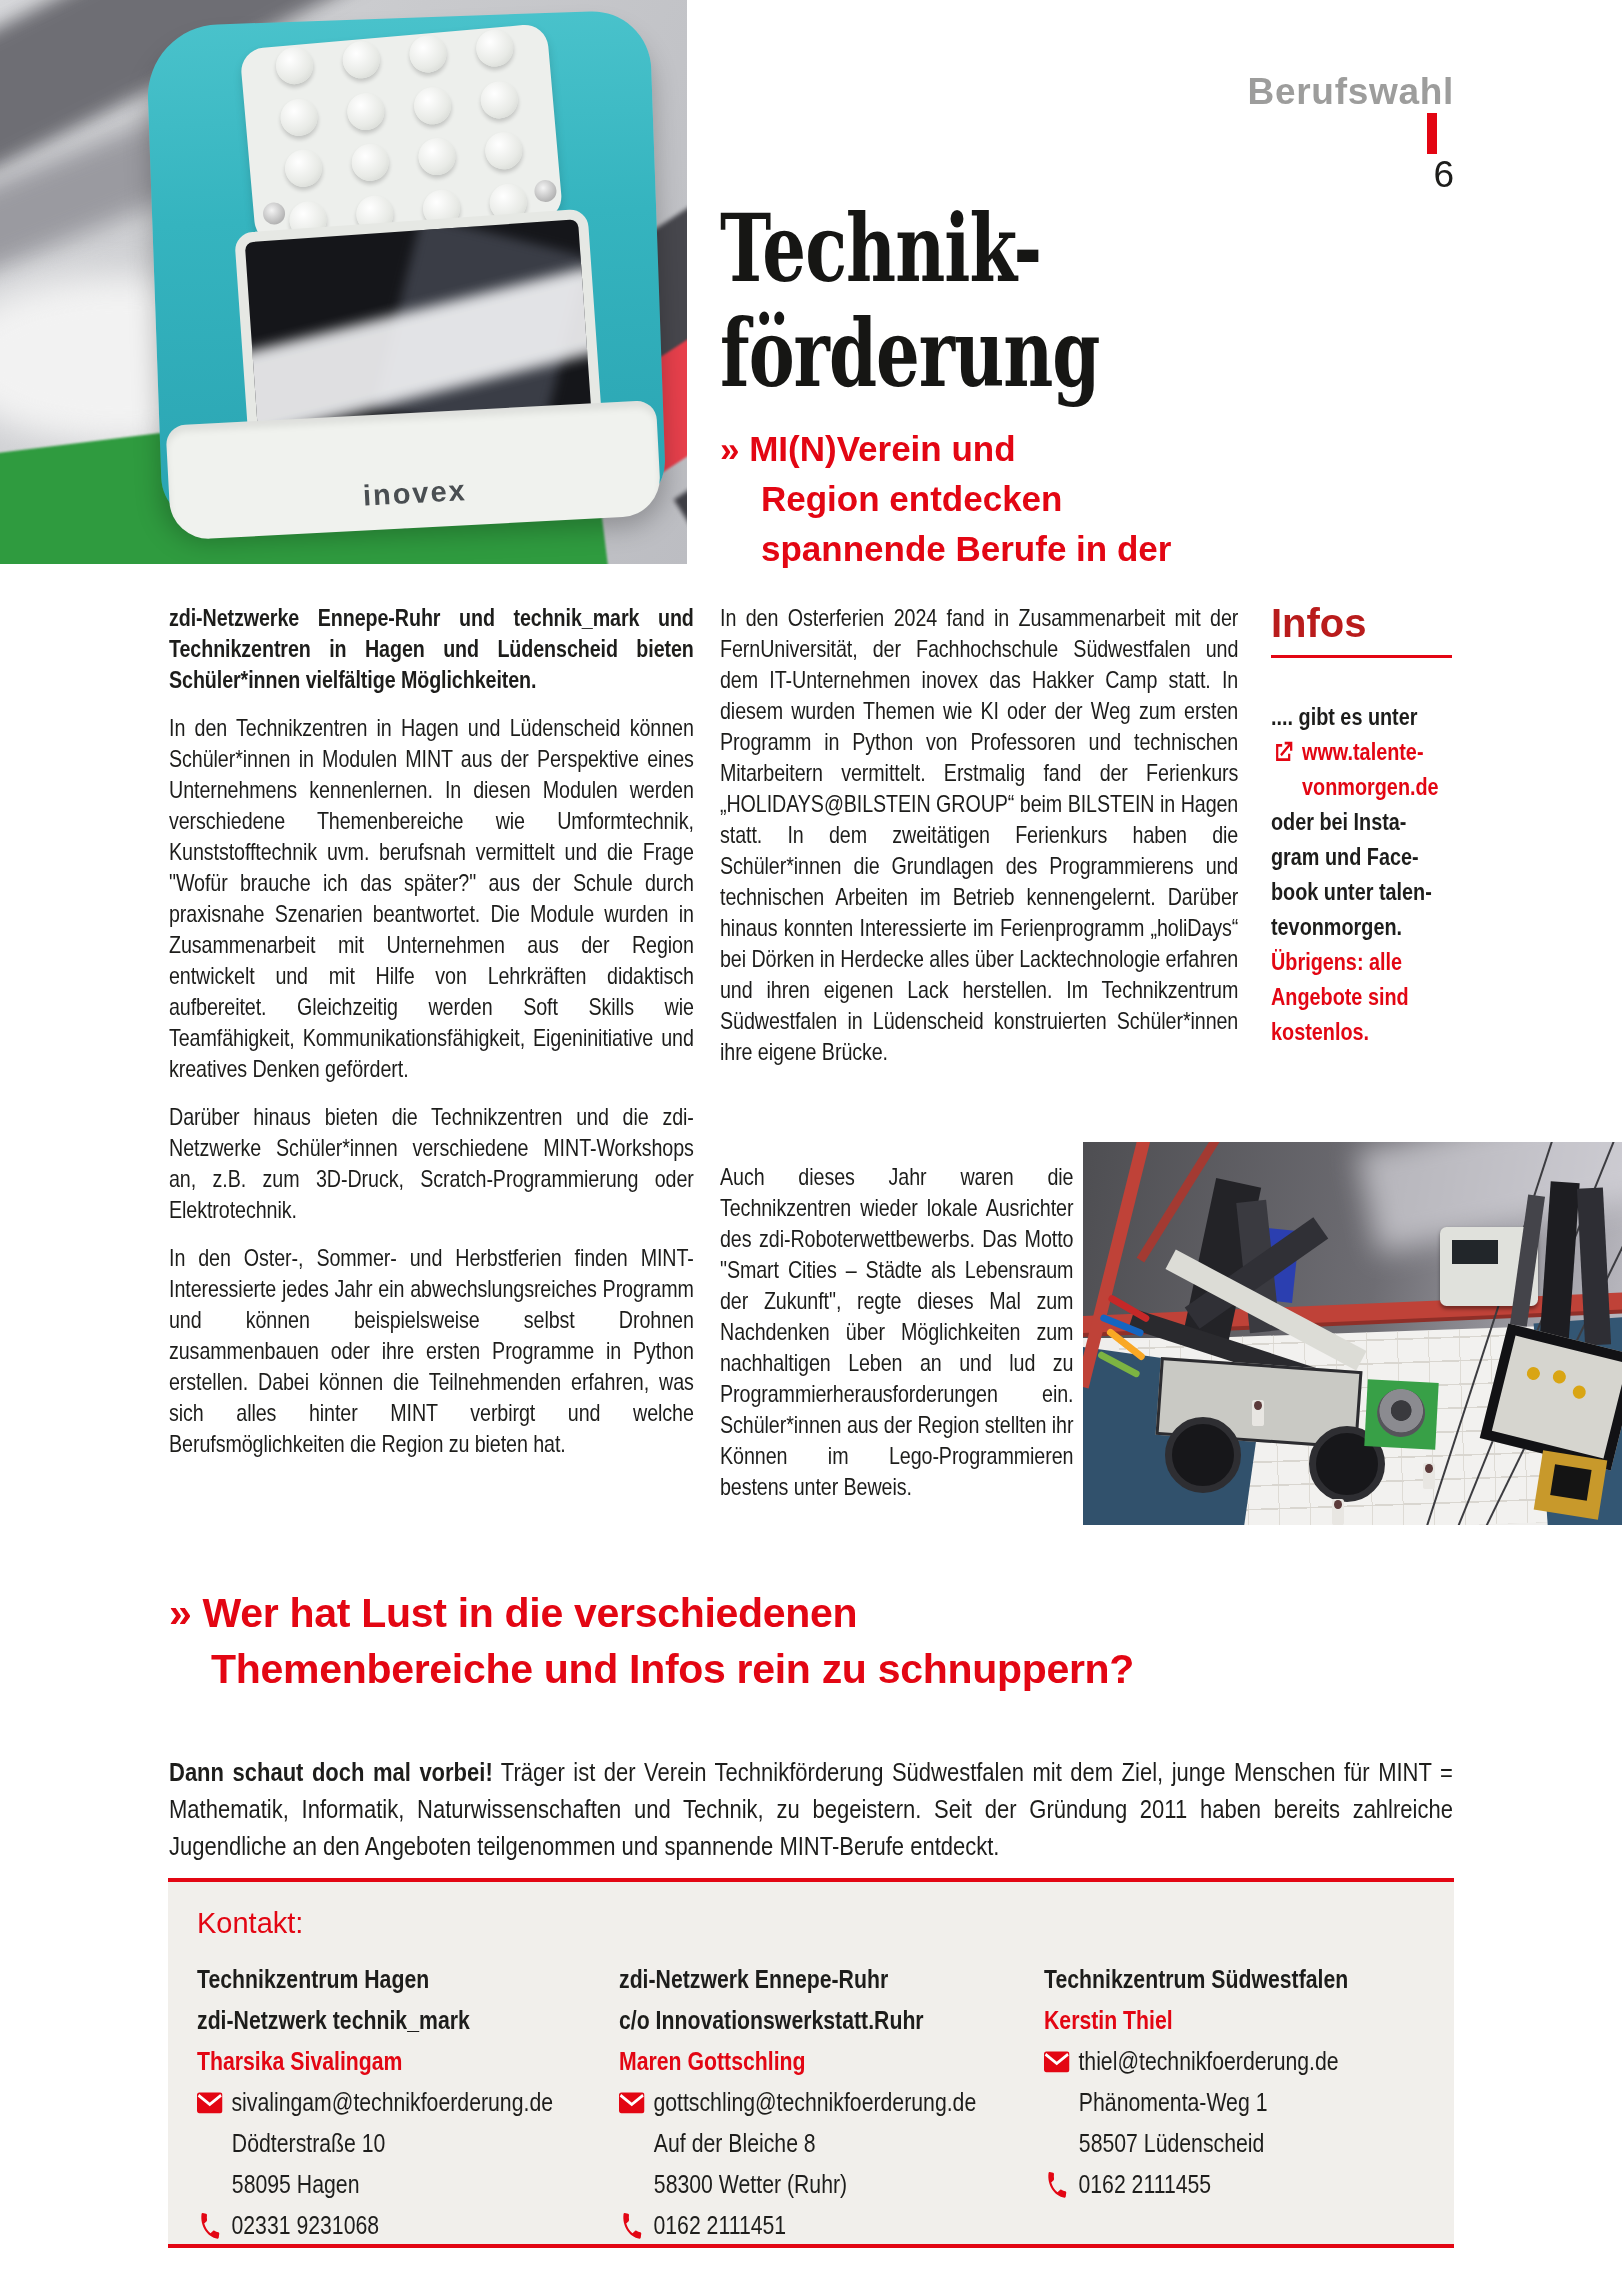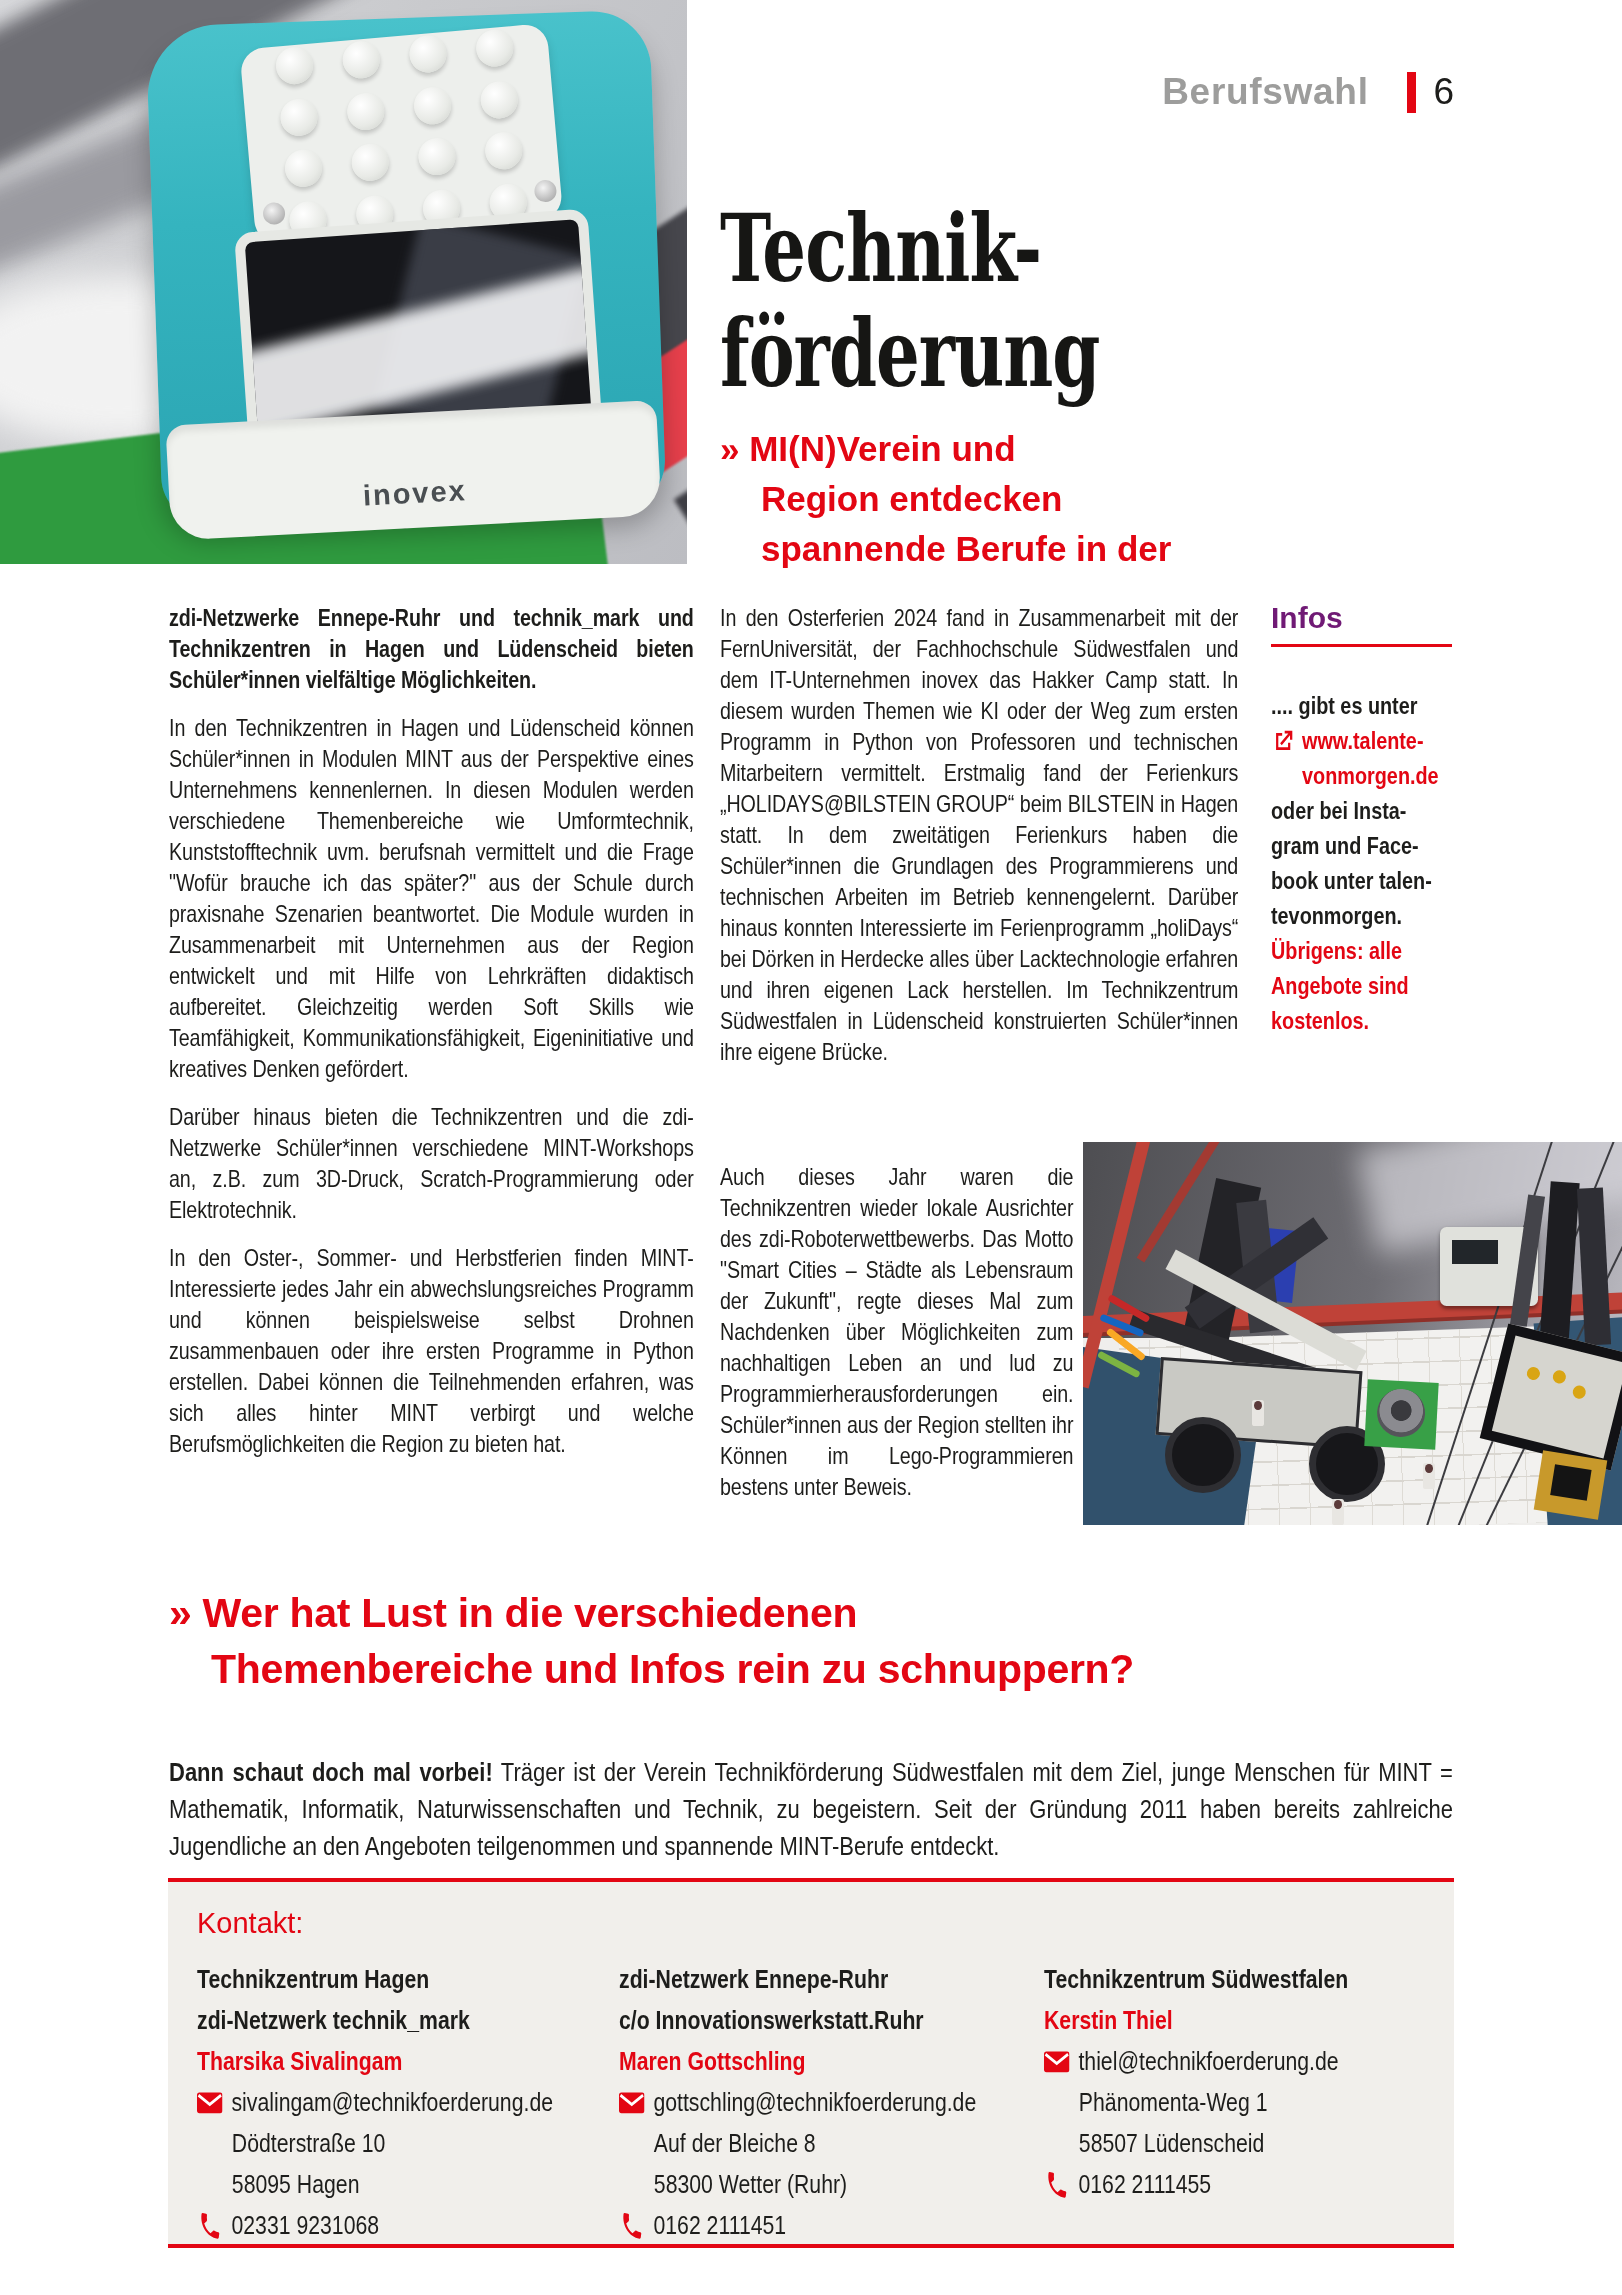--- a/index.html
+++ b/index.html
@@ -1,40 +1,40 @@
 <!DOCTYPE html>
 <html lang="de" style="font-size:10.5px"><head>
 <meta charset="utf-8">
 <style>
   html,body{margin:0;padding:0;background:#888;}
   .page{position:relative;width:1623px;height:2295px;background:#ffffff;
         font-family:"Liberation Sans",sans-serif;color:#1d1d1b;overflow:hidden;}
   
-  .pagehead{position:absolute;top:71px;right:169px;display:flex;align-items:flex-end;}
+  .pagehead{position:absolute;top:71px;right:169px;display:flex;align-items:flex-end;flex-direction:column;}
   .section-label{font-size:37px;font-weight:bold;color:#9d9d9c;letter-spacing:0.7px;}
   .pagebar{width:9.8px;height:41px;background:#e30613;margin:0 17px 0 38px;}
   .pagenum{font-size:37px;color:#1d1d1b;}
   
   .title{position:absolute;left:720px;top:196px;font-family:"DejaVu Serif","Liberation Serif",serif;
          font-weight:bold;font-size:93px;line-height:105px;transform:scaleX(.74);transform-origin:top left;
          letter-spacing:-1.3px;color:#161614;}
   .subtitle{position:absolute;left:720px;top:424px;color:#e30613;font-weight:bold;
             font-size:35px;line-height:50px;}
   .subtitle .ind{padding-left:41px;}
   
   .bodycol{font-size:24px;line-height:31px;text-align:justify;hyphens:auto;-webkit-hyphens:auto;
            transform:scaleX(.82);transform-origin:top left;letter-spacing:-0.1px;color:#1d1d1b;}
   .bodycol p{margin:0 0 17px 0;}
   .col-left{position:absolute;left:169px;top:602px;width:640px;}
   .col-mid{position:absolute;left:720px;top:602px;width:632px;}
   .col-mid-narrow{position:absolute;left:720px;top:1161px;width:431px;}
   .lead{font-weight:bold;}
   
   .infobox{position:absolute;left:1271px;top:601px;width:183px;}
-  .infobox-title{color:#701a75;font-weight:bold;font-size:30px;}
+  .infobox-title{color:#b91c1c;font-weight:bold;font-size:40px;}
   .infobox-rule{height:3.3px;background:#e30613;margin-top:9.2px;width:181px;}
   .infobox-body{margin-top:42px;font-weight:bold;font-size:23.6px;line-height:35px;
                 width:220px;transform:scaleX(.84);transform-origin:top left;}
   .infobox-body .red{color:#e30613;}
   .infobox-body .lk{display:flex;align-items:center;}
   .infobox-body .lk svg{margin-right:7.9px;flex:0 0 auto;}
   .infobox-body .ind2{padding-left:37px;}
   
   .cta-head{position:absolute;left:169px;top:1585px;color:#e30613;font-weight:bold;
             font-size:41px;line-height:56px;letter-spacing:-0.3px;}

